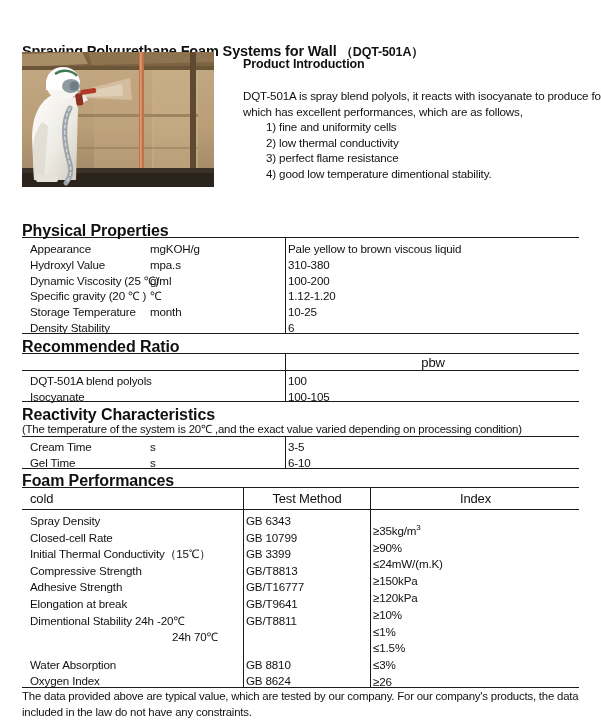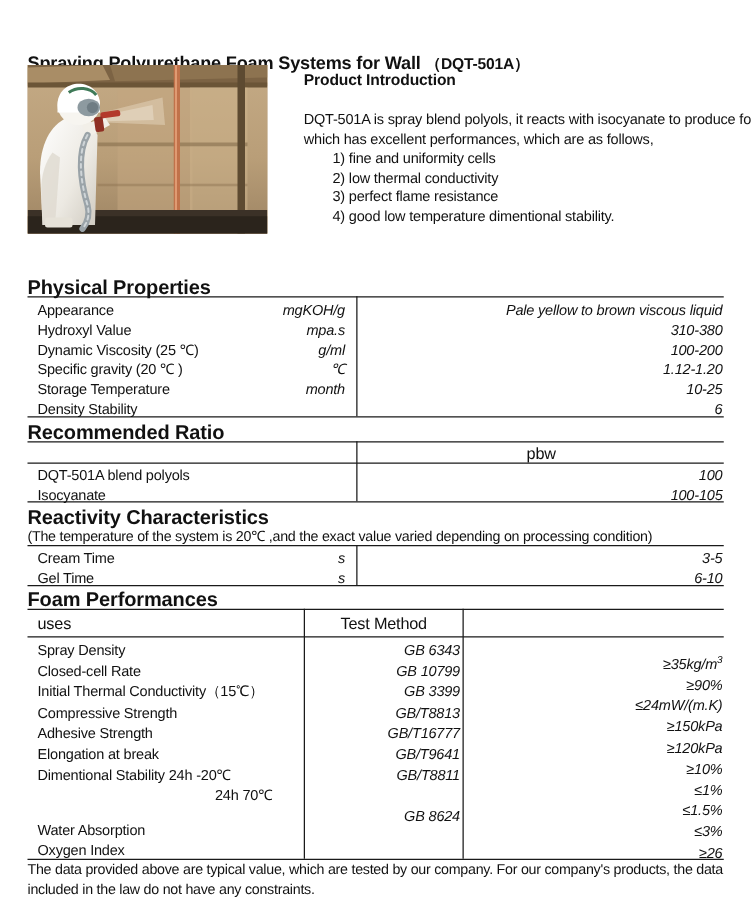--- a/index.html
+++ b/index.html
@@ -129,21 +129,21 @@
 
   .rows {
     position: absolute;
     font-size: 11.6px;
     letter-spacing: -0.15px;
   }
   .rows .r {
     display: block;
     white-space: nowrap;
   }
-  .rows.ctr .r { text-align: right; font-style: italic; }
+  .rows.ctr .r { text-align: left; }
 
   .sup { font-size: 8px; vertical-align: super; }
 
   
   .footer {
     position: absolute;
     left: 22px;
     top: 688px;
     width: 578px;
     font-size: 11.4px;
@@ -302,22 +302,23 @@
     <span class="r">6-10</span>
   </div>
 
   <div class="sec-head" style="top:472px;">Foam Performances</div>
   <div class="hr" style="top:487px;"></div>
   <div class="hr thin" style="top:509px;"></div>
   <div class="vr" style="left:243px; top:487px; height:200px;"></div>
   <div class="vr" style="left:370px; top:487px; height:200px;"></div>
   <div class="hr" style="top:687px;"></div>
 
-  <div class="cell" style="left:30px; top:491px;">uses</div>
+  <div class="cell" style="left:30px; top:491px;">cold</div>
   <div class="cell ctr" style="left:246px; top:491px; width:122px;">Test Method</div>
+  <div class="cell ctr" style="left:373px; top:491px; width:205px;">Index</div>
 
   <div class="rows" style="left:30px; top:513px; line-height:16.6px;">
     <span class="r">Spray Density</span>
     <span class="r">Closed-cell Rate</span>
     <span class="r">Initial Thermal Conductivity（15℃）</span>
     <span class="r">Compressive Strength</span>
     <span class="r">Adhesive Strength</span>
     <span class="r">Elongation at break</span>
     <span class="r">Dimentional Stability    24h   -20℃</span>
     <span class="r" style="padding-left:142px;">24h    70℃</span>
@@ -327,20 +328,21 @@
 
   <div class="rows ctr" style="left:246px; top:513px; width:122px; line-height:16.6px;">
     <span class="r">GB 6343</span>
     <span class="r">GB 10799</span>
     <span class="r">GB 3399</span>
     <span class="r">GB/T8813</span>
     <span class="r">GB/T16777</span>
     <span class="r">GB/T9641</span>
     <span class="r">GB/T8811</span>
     <span class="r" style="height:16.6px;"></span>
+    <span class="r" style="margin-top:11px;">GB 8810</span>
     <span class="r">GB 8624</span>
   </div>
 
   <div class="rows ctr" style="left:373px; top:520px; width:205px; line-height:16.8px;">
     <span class="r"><span>≥35kg/m</span><span class="sup">3</span></span>
     <span class="r">≥90%</span>
     <span class="r">≤24mW/(m.K)</span>
     <span class="r">≥150kPa</span>
     <span class="r">≥120kPa</span>
     <span class="r">≥10%</span>

